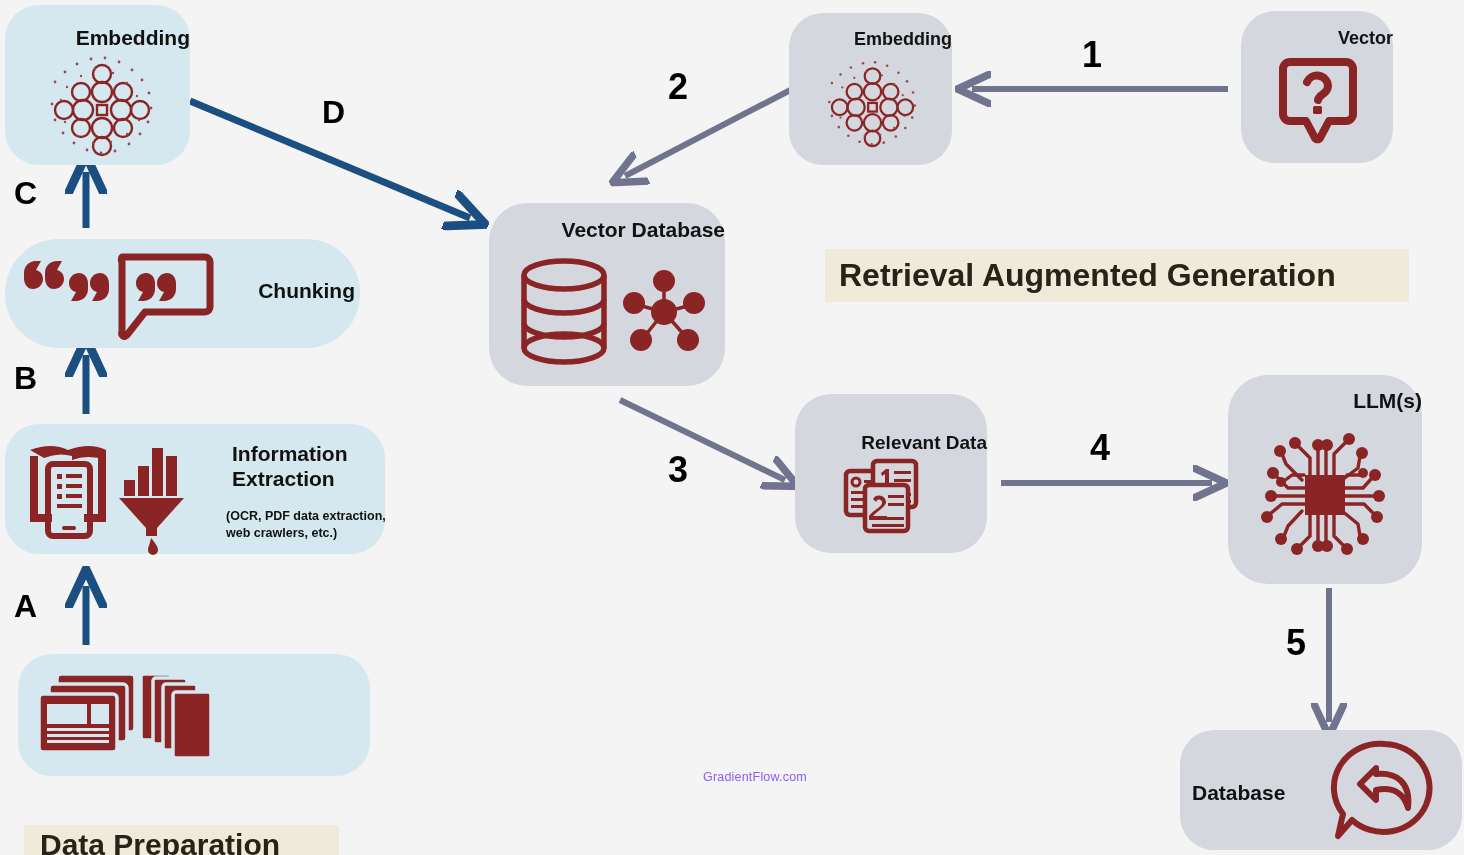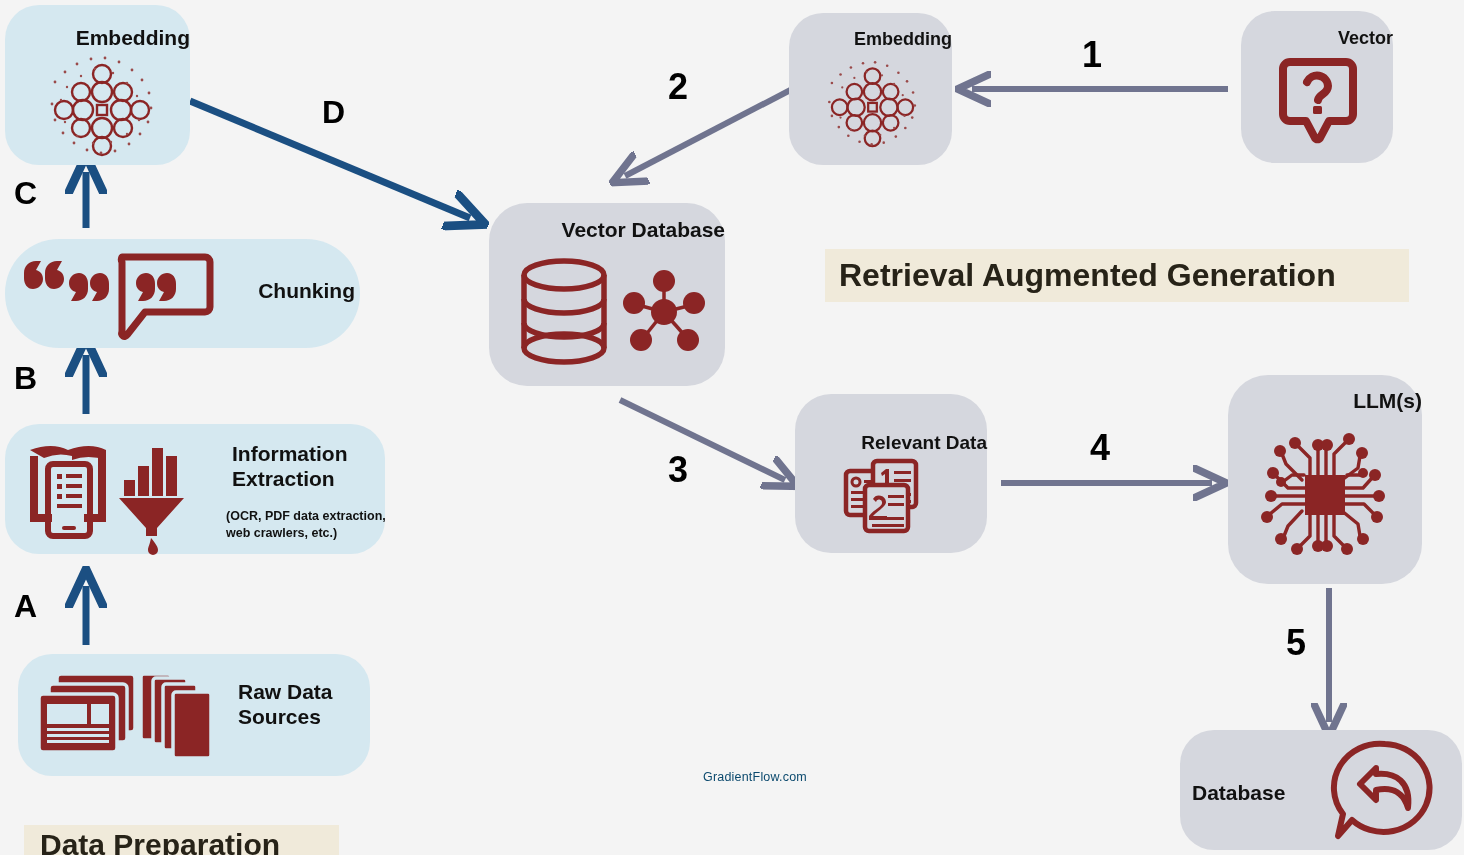--- a/index.html
+++ b/index.html
@@ -43,21 +43,21 @@
     box-sizing: border-box;
   }
   .step-label {
     position: absolute;
     font-weight: bold;
     color: #000000;
     line-height: 1;
   }
   .watermark {
     position: absolute;
-    color: #0c4a6e;
+    color: #8b5cf6;
     font-size: 12.5px;
     letter-spacing: .2px;
   }
   .icon-wrap { position: absolute; }
   svg { display: block; overflow: visible; }
   .arrows { position: absolute; left: 0; top: 0; width: 1464px; height: 855px; pointer-events: none; }
   .sub-note {
     position: absolute;
     font-weight: bold;
     font-size: 12.5px;
@@ -253,22 +253,20 @@
         <rect x="12" y="70" width="62" height="3"></rect>
       </g>
       <g fill="#8b2525" stroke="#d5e8f0" stroke-width="3.5">
         <rect x="106" y="4" width="30" height="66" rx="3"></rect>
         <rect x="118" y="8" width="34" height="66" rx="3"></rect>
         <rect x="128" y="14" width="34" height="66" rx="3"></rect>
         <rect x="138" y="22" width="38" height="66" rx="3"></rect>
       </g>
     </svg>
   </div>
-  <div class="node-title" style="left:238px; top:680px; width:150px; font-size:21px; text-align:left;">Raw Data
-Sources</div>
 
   <div class="banner" style="left:24px; top:793px; width:315px; height:40px; font-size:30px; padding-left:16px;margin-top:32px;">
     <span>Data Preparation</span>
   </div>
 
   <div class="node node-grey" style="left:489px; top:203px; width:236px; height:183px; border-radius:38px;"></div>
   <div class="node-title" style="left:489px; top:218px; width:236px; font-size:21px;">Vector Database</div>
   <div class="icon-wrap" style="left:518px; top:255px; width:190px; height:115px;">
     <svg width="190" height="115" viewBox="0 0 190 115">
       <g fill="none" stroke="#8b2525" stroke-width="5.5">

